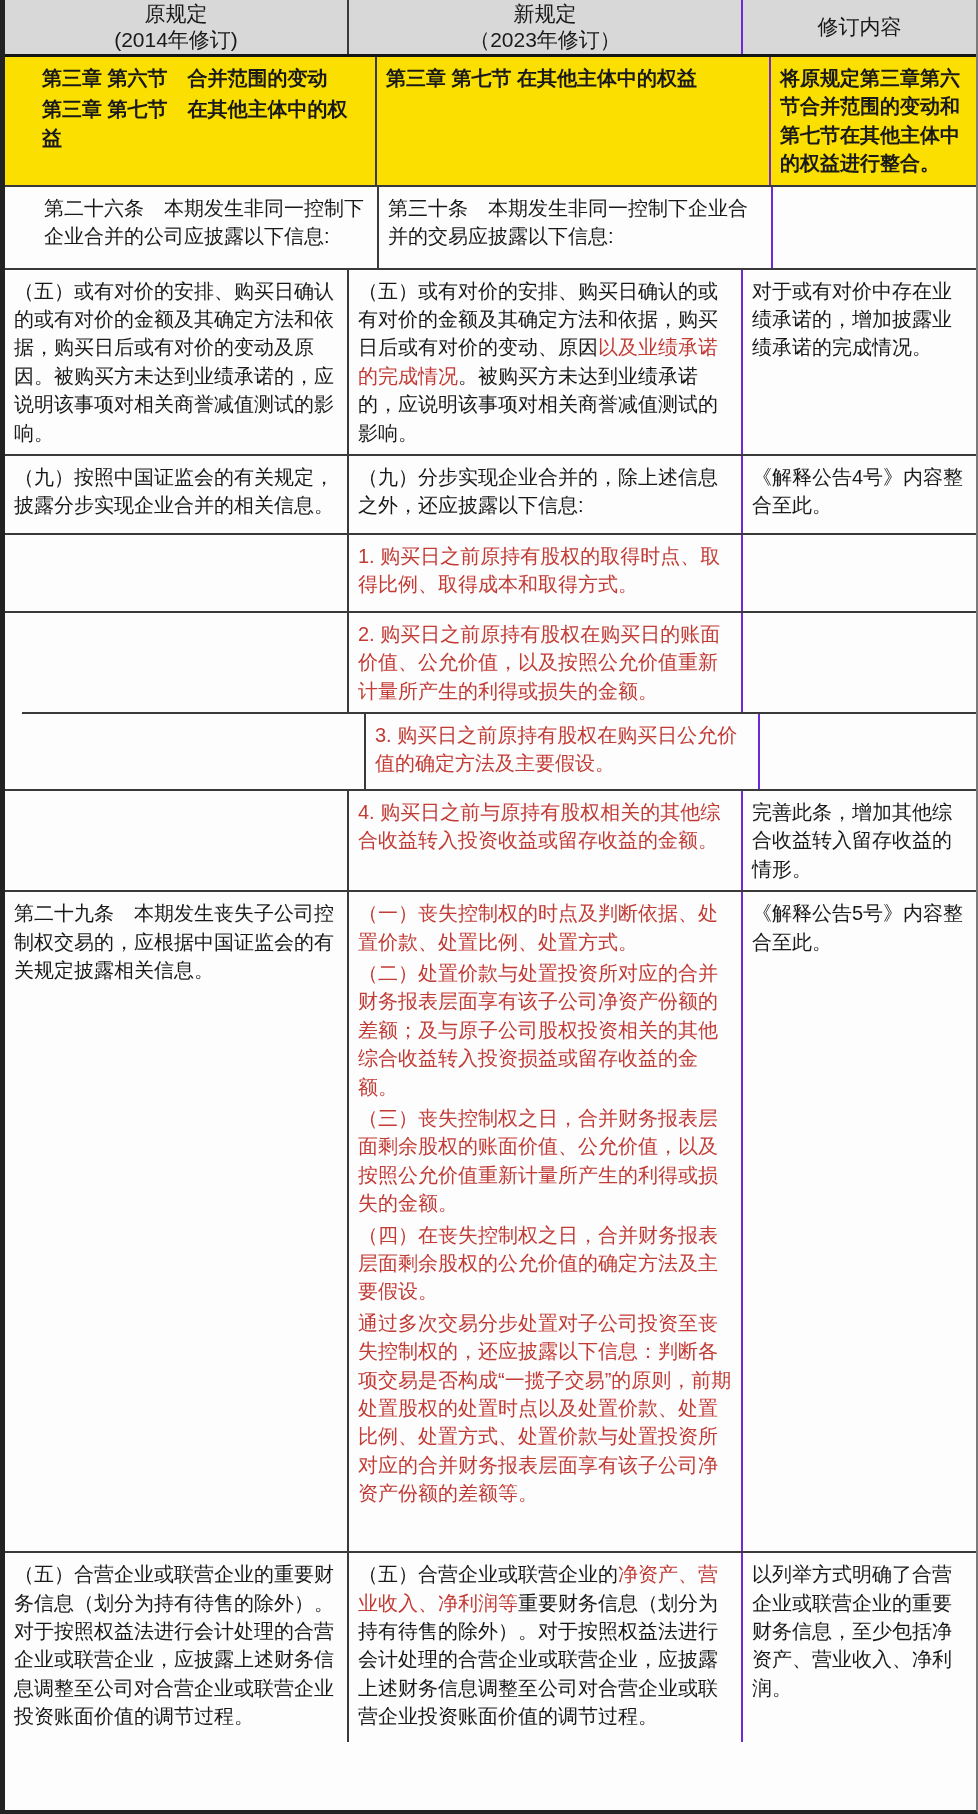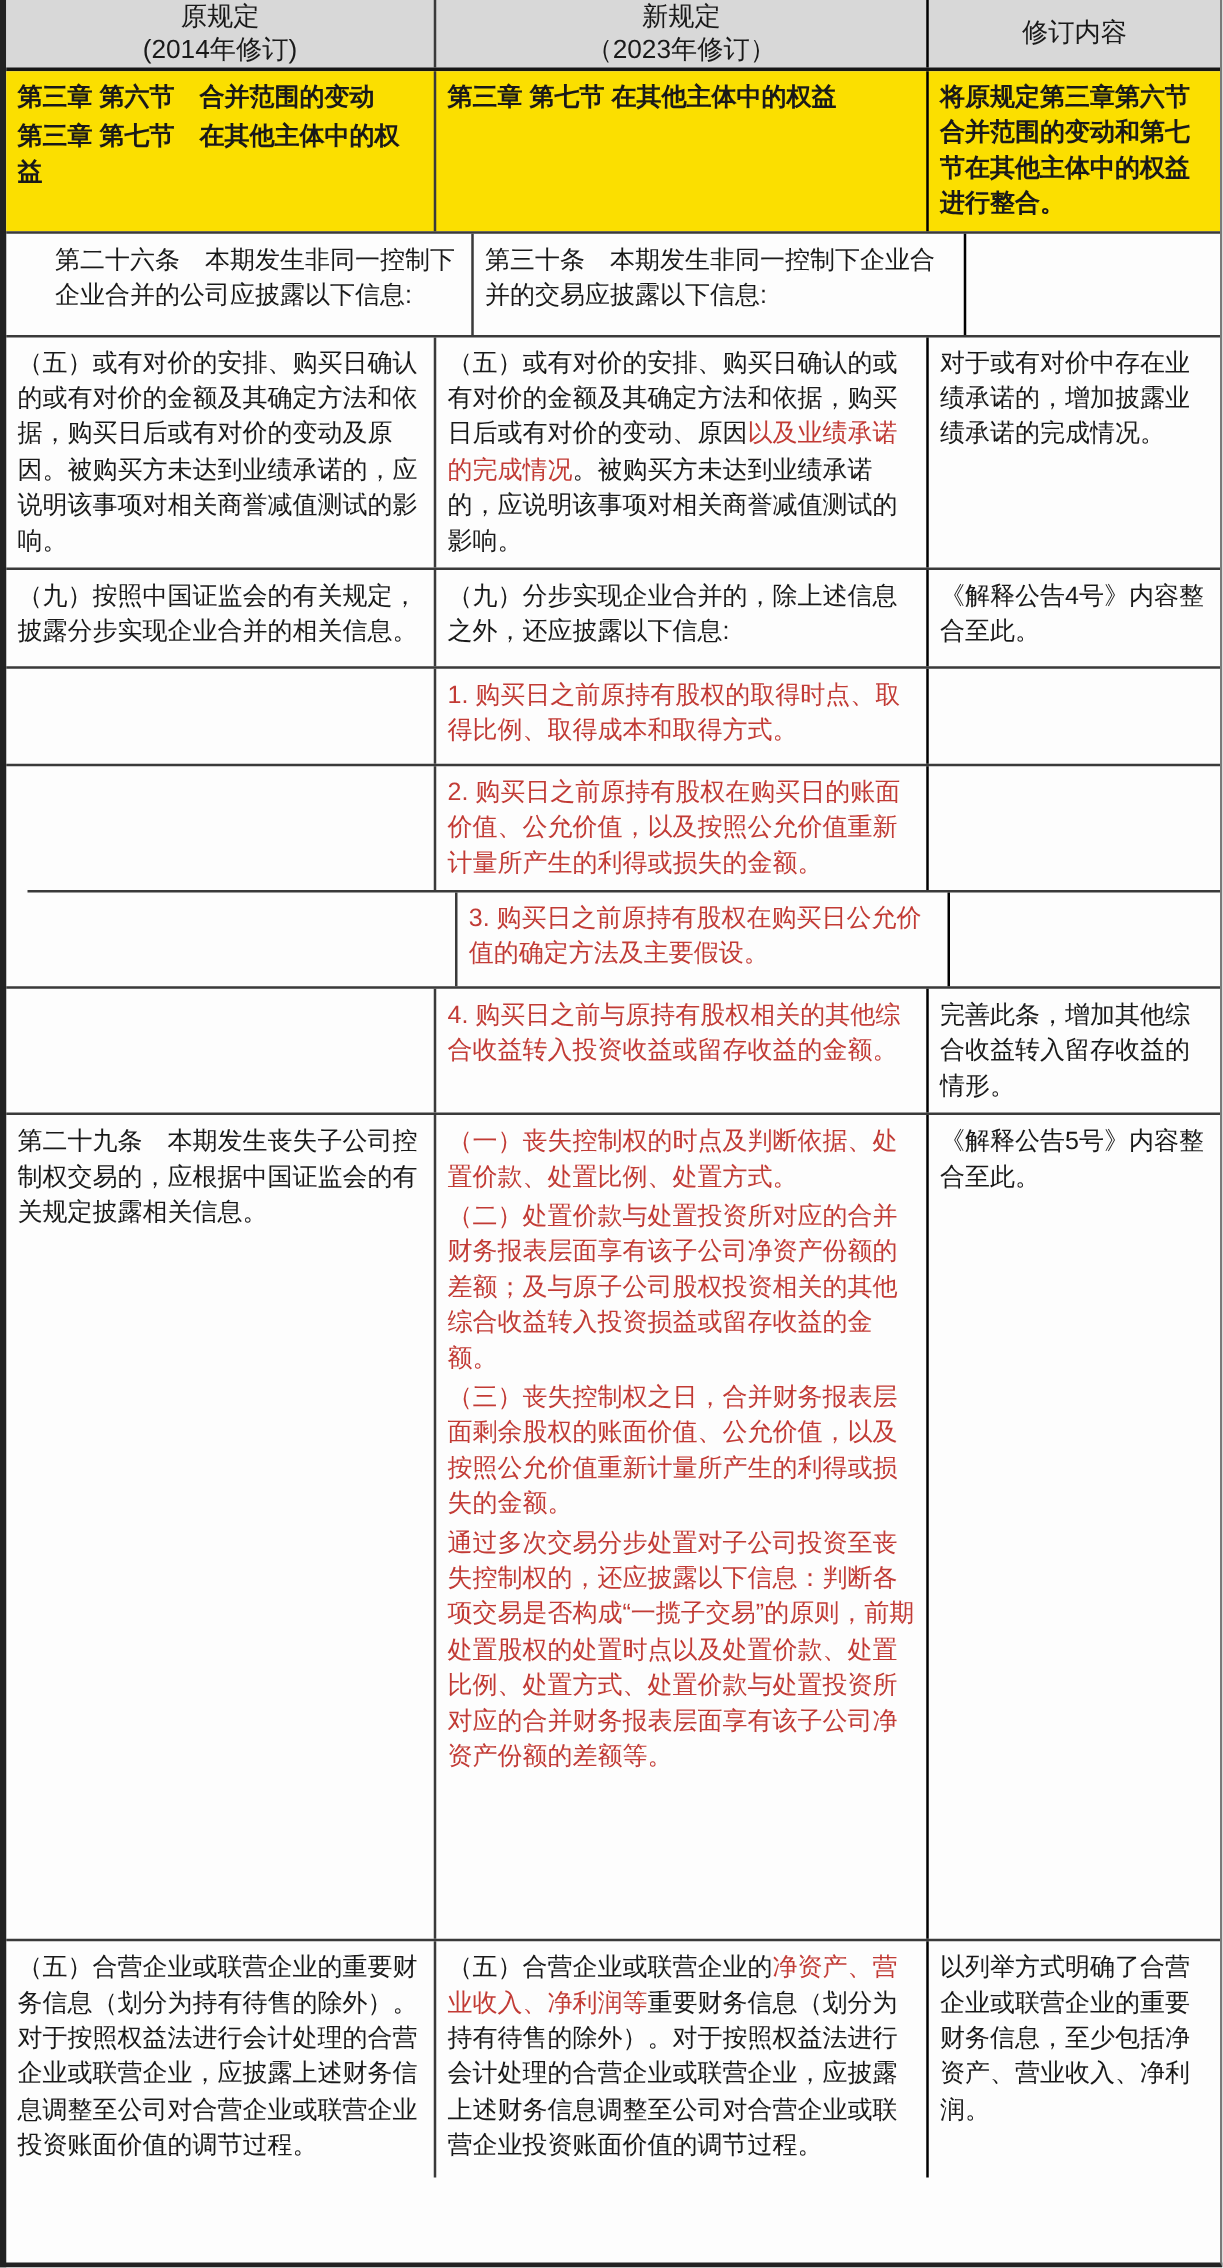--- a/index.html
+++ b/index.html
@@ -14,23 +14,23 @@
     height:57px;background:var(--header-bg,#d8d8d8);
     border-bottom:3px solid #161616;text-align:center;
   }
   .header-row .cell{
     display:flex;flex-direction:column;justify-content:center;
     font-size:21px;line-height:1.22;padding:2px 4px;
   }
   .body-row + .body-row{border-top:2px solid #3a3a3a;}
   .cell{box-sizing:border-box;padding:7px 9px 4px 9px;overflow:hidden;font-size:20px;line-height:1.42;}
   .c0{width:342px;flex:0 0 342px;}
-  .c1{width:396px;flex:0 0 396px;border-left:2px solid #3a3a3a;border-right:2px solid #000000;}
+  .c1{width:396px;flex:0 0 396px;border-left:2px solid #3a3a3a;border-right:2px solid #6d28d9;}
   .c2{flex:1 1 auto;}
-  .highlight{background:var(--yellow,#fbdf00);font-weight:bold;}
+  .highlight{background:var(--yellow,#fbdf00);font-weight:bold;padding-left:28px;}
   .red{color:var(--red,#c23b35);}
   .para{margin:0 0 3px 0;}
   .sub:empty{display:none;}
 </style>
 </head>
 <body>
 
 <div class="table">
   <div class="row header-row">
     <div class="cell c0">
@@ -121,20 +121,21 @@
         </div>
       </div>
       <div class="row body-row" style="min-height: 661px;">
         <div class="cell c0">
           <div class="para"><span class="">第二十九条　本期发生丧失子公司控制权交易的，应根据中国证监会的有关规定披露相关信息。</span></div>
         </div>
         <div class="cell c1">
           <div class="para"><span class="red">（一）丧失控制权的时点及判断依据、处置价款、处置比例、处置方式。</span></div>
           <div class="para"><span class="red">（二）处置价款与处置投资所对应的合并财务报表层面享有该子公司净资产份额的差额；及与原子公司股权投资相关的其他综合收益转入投资损益或留存收益的金额。</span></div>
           <div class="para"><span class="red">（三）丧失控制权之日，合并财务报表层面剩余股权的账面价值、公允价值，以及按照公允价值重新计量所产生的利得或损失的金额。</span></div>
+          <div class="para"><span class="red">（四）在丧失控制权之日，合并财务报表层面剩余股权的公允价值的确定方法及主要假设。</span></div>
           <div class="para"><span class="red">通过多次交易分步处置对子公司投资至丧失控制权的，还应披露以下信息：判断各项交易是否构成“一揽子交易”的原则，前期处置股权的处置时点以及处置价款、处置比例、处置方式、处置价款与处置投资所对应的合并财务报表层面享有该子公司净资产份额的差额等。</span></div>
         </div>
         <div class="cell c2">
           <div class="para"><span class="">《解释公告5号》内容整合至此。</span></div>
         </div>
       </div>
       <div class="row body-row" style="min-height: 191px;">
         <div class="cell c0">
           <div class="para"><span class="">（五）合营企业或联营企业的重要财务信息（划分为持有待售的除外）。对于按照权益法进行会计处理的合营企业或联营企业，应披露上述财务信息调整至公司对合营企业或联营企业投资账面价值的调节过程。</span></div>
         </div>

